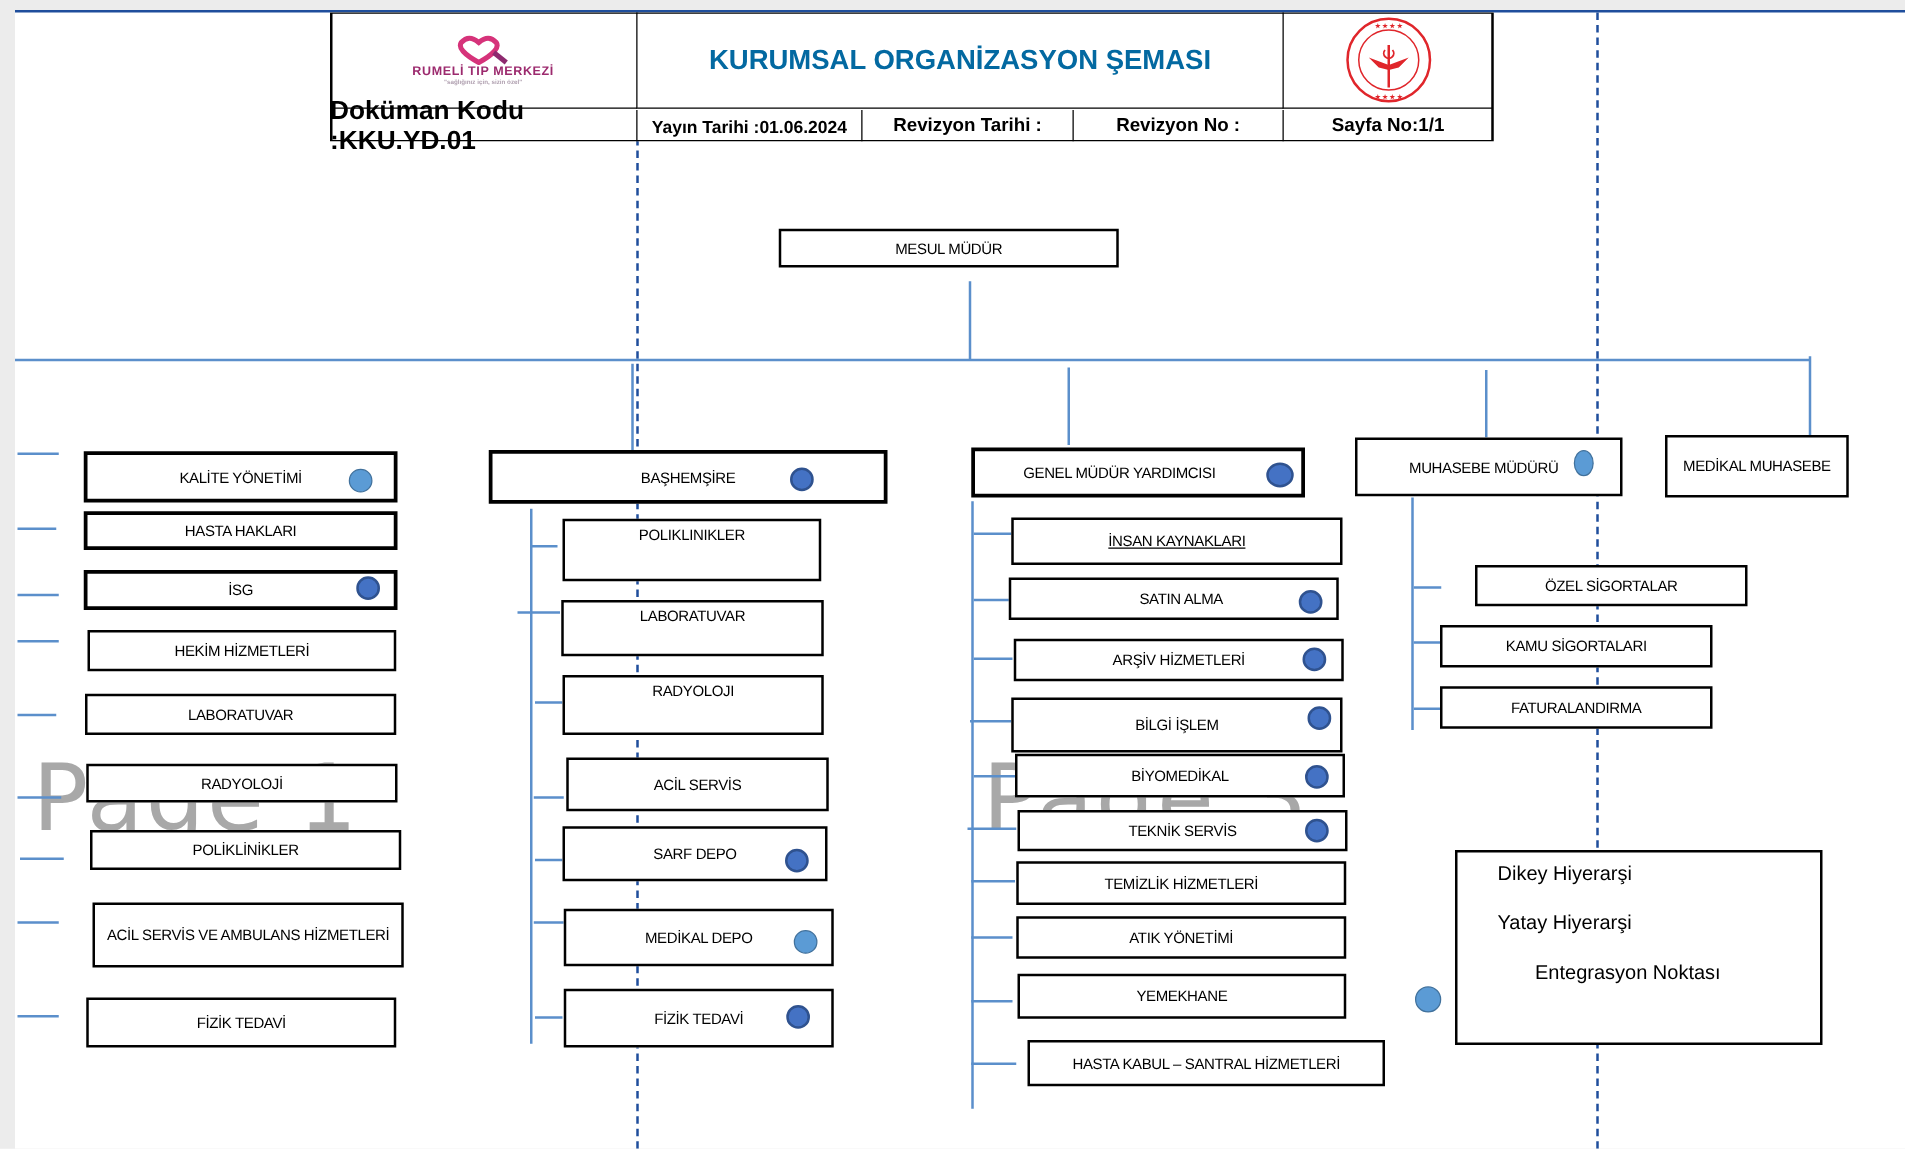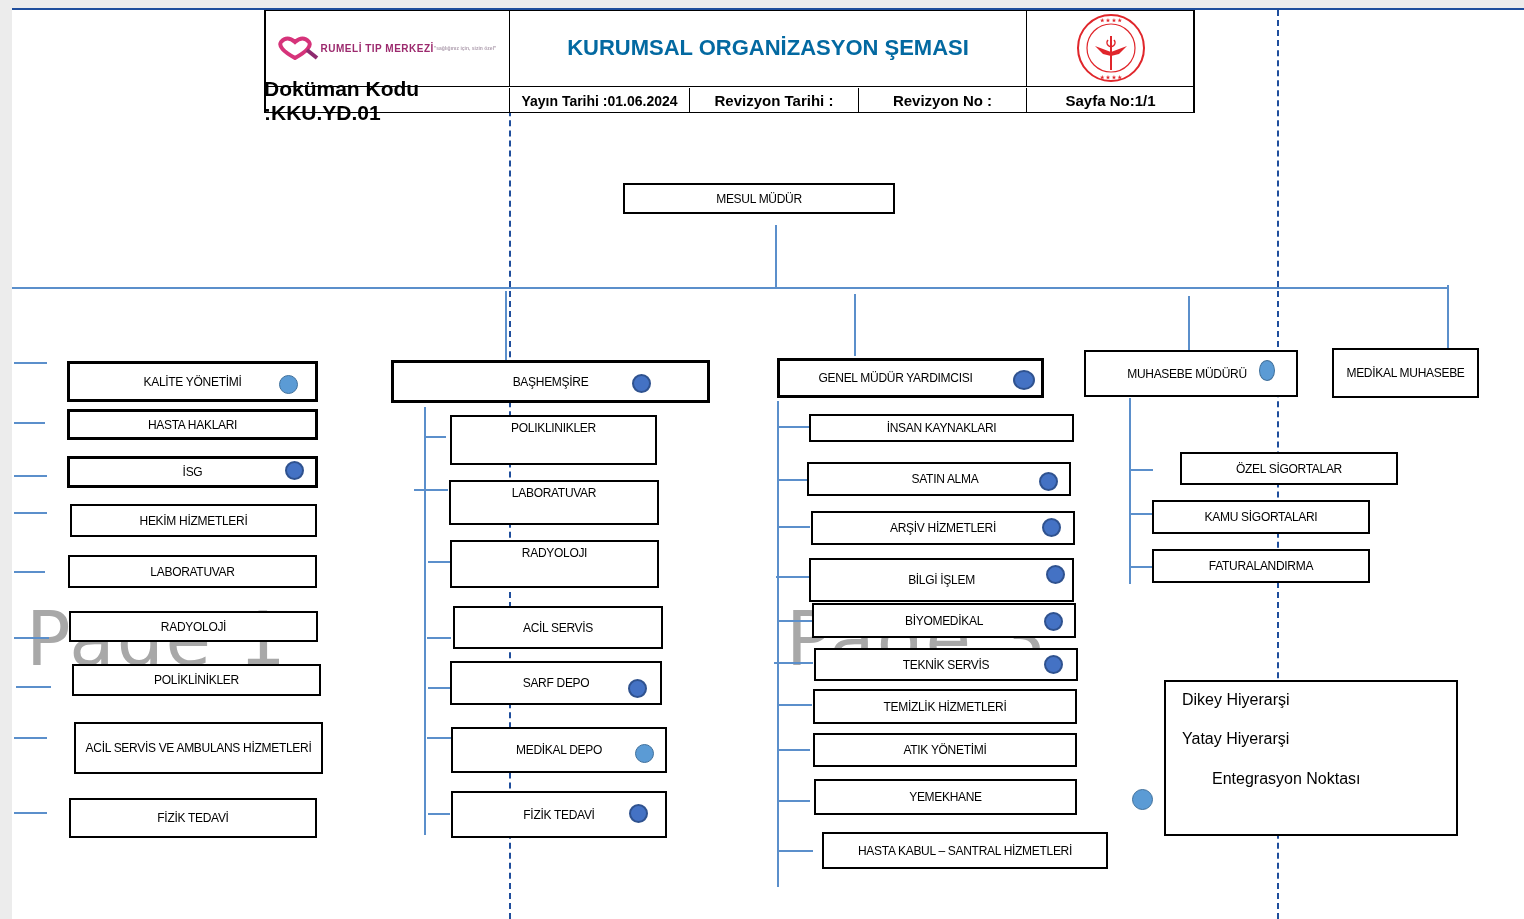--- a/index.html
+++ b/index.html
@@ -31,36 +31,36 @@
   .box.thick { border-width:3px; }
   .box.top { align-items:flex-start; padding-top:4px; }
   .dot { position:absolute; width:19px; height:19px; border-radius:50%; box-sizing:border-box; }
   .dot.light { background:#5b9bd5; border:1.5px solid #41719c; }
   .dot.dark { background:#4472c4; border:2.5px solid #2f528f; }
 
   .legend {
     position:absolute; box-sizing:border-box; background:#fff; border:2px solid #000;
     font-family:"Liberation Sans", sans-serif; font-size:16px; color:#000;
   }
-  .legend span { position:absolute; white-space:nowrap; }
+  .legend span { position:absolute; white-space:nowrap;margin-left:16px; }
 </style>
 </head>
 <body>
 
 <div class="sheet"></div>
 <div class="topline"></div>
 
 <div class="watermark" style="left:26px;top:596px;">Page 1</div>
 <div class="watermark" style="left:786px;top:596px;">Page 3</div>
 
 <div class="pagebreak" style="left:509px;"></div>
 <div class="pagebreak" style="left:1277px;"></div>
 
 <div class="hdr" style="left:264px;top:10px;width:931px;height:103px;border-left:2px solid #000;border-right:2px solid #000;"></div>
-<div class="hdr-cell" style="left:264px;top:10px;width:246px;height:77px;border-right:1px solid #000;border-bottom:1px solid #000;flex-direction:row;">
+<div class="hdr-cell" style="left:264px;top:10px;width:246px;height:77px;border-right:1px solid #000;border-bottom:1px solid #000;flex-direction:column;">
   <svg width="44" height="24" viewBox="0 0 44 24">
     <path d="M4 6 Q10 -1 18 6 Q26 -1 32 6 Q36 12 18 22 Q0 12 4 6 Z" fill="none" stroke="#d6337a" stroke-width="4"></path>
     <path d="M30 14 L40 22" stroke="#8e2a6f" stroke-width="4"></path>
   </svg>
   <div style="color:#9c2a6e;font-size:10px;font-weight:bold;letter-spacing:0.5px;">RUMELİ TIP MERKEZİ</div>
   <div style="color:#b0a0b0;font-size:5px;">"sağlığınız için, sizin özel"</div>
 </div>
 <div class="hdr-cell title" style="left:510px;top:10px;width:517px;height:77px;border-right:1px solid #000;border-bottom:1px solid #000;">KURUMSAL ORGANİZASYON ŞEMASI</div>
 <div class="hdr-cell" style="left:1027px;top:10px;width:167px;height:77px;border-bottom:1px solid #000;">
   <svg width="72" height="72" viewBox="0 0 72 72">
@@ -170,21 +170,21 @@
     </div>
   </div>
 
 <div class="box thick" style="left:777px;top:358px;width:267px;height:40px;">
   <span style="margin-right:30px;">GENEL MÜDÜR YARDIMCISI</span>
   <span class="dot dark" style="left:233px;top:9px;width:22px;height:20px;"></span>
 </div>
 <div class="ln" style="left:777px;top:401px;width:2px;height:486px;"></div>
 <div id="gmy-col">
     <div class="ln" style="left: 779px; top: 426px; width: 31px; height: 2px;"></div>
-    <div class="box" style="left: 809px; top: 414px; width: 265px; height: 28px;">
+    <div class="box" style="left: 809px; top: 414px; width: 265px; height: 38px; text-decoration: underline;">
       <span>İNSAN KAYNAKLARI</span>
     </div>
     <div class="ln" style="left: 779px; top: 479px; width: 29px; height: 2px;"></div>
     <div class="box" style="left: 807px; top: 462px; width: 264px; height: 34px; padding-left: 12px;">
       <span>SATIN ALMA</span>
       <span class="dot dark" style="left: 230px; top: 8px;"></span>
     </div>
     <div class="ln" style="left: 779px; top: 526px; width: 31px; height: 2px;"></div>
     <div class="box" style="left: 811px; top: 511px; width: 264px; height: 34px;">
       <span>ARŞİV HİZMETLERİ</span>

